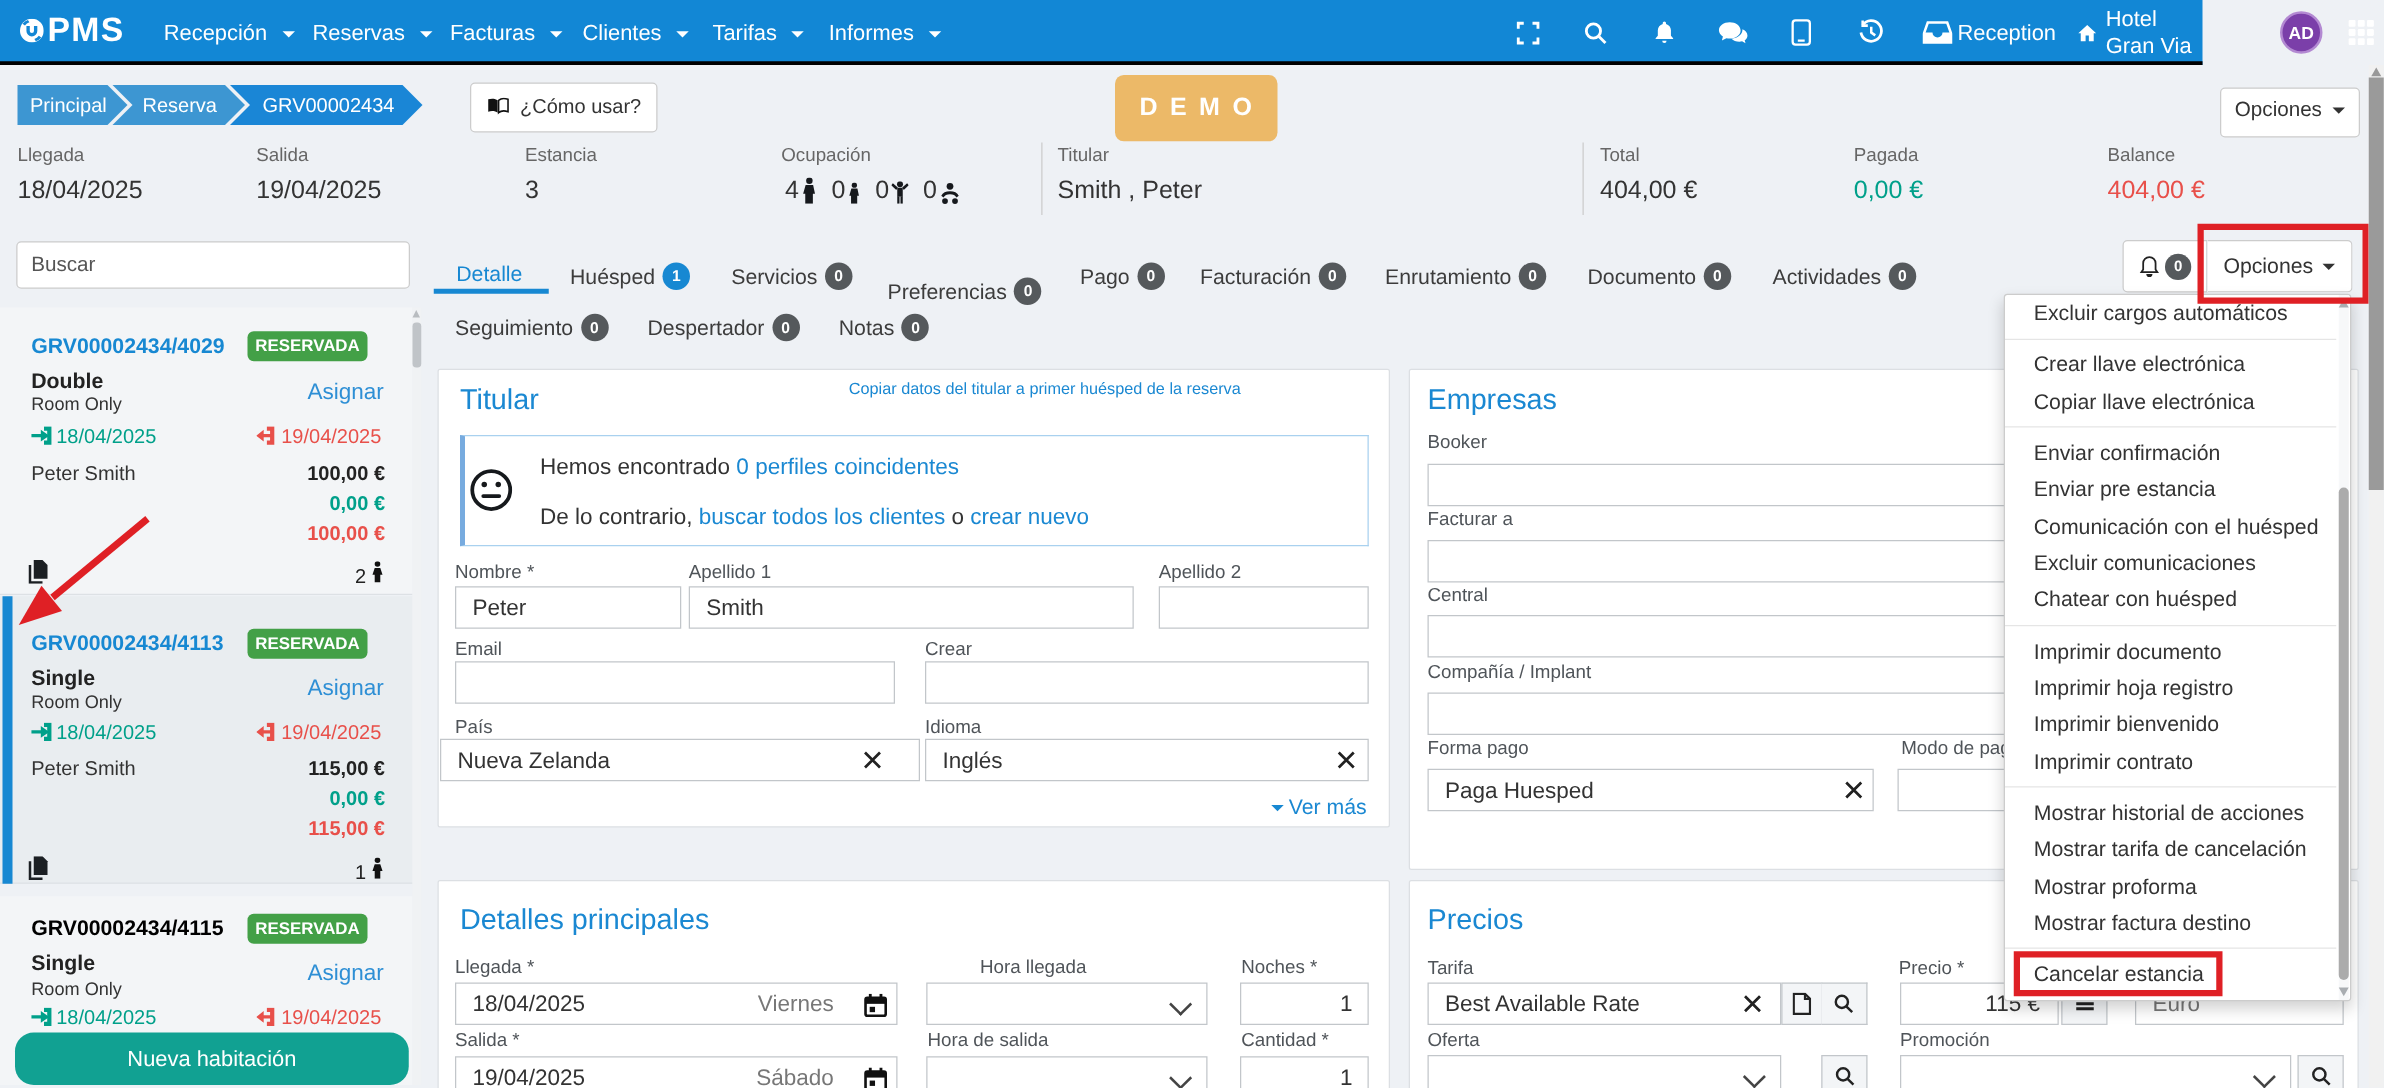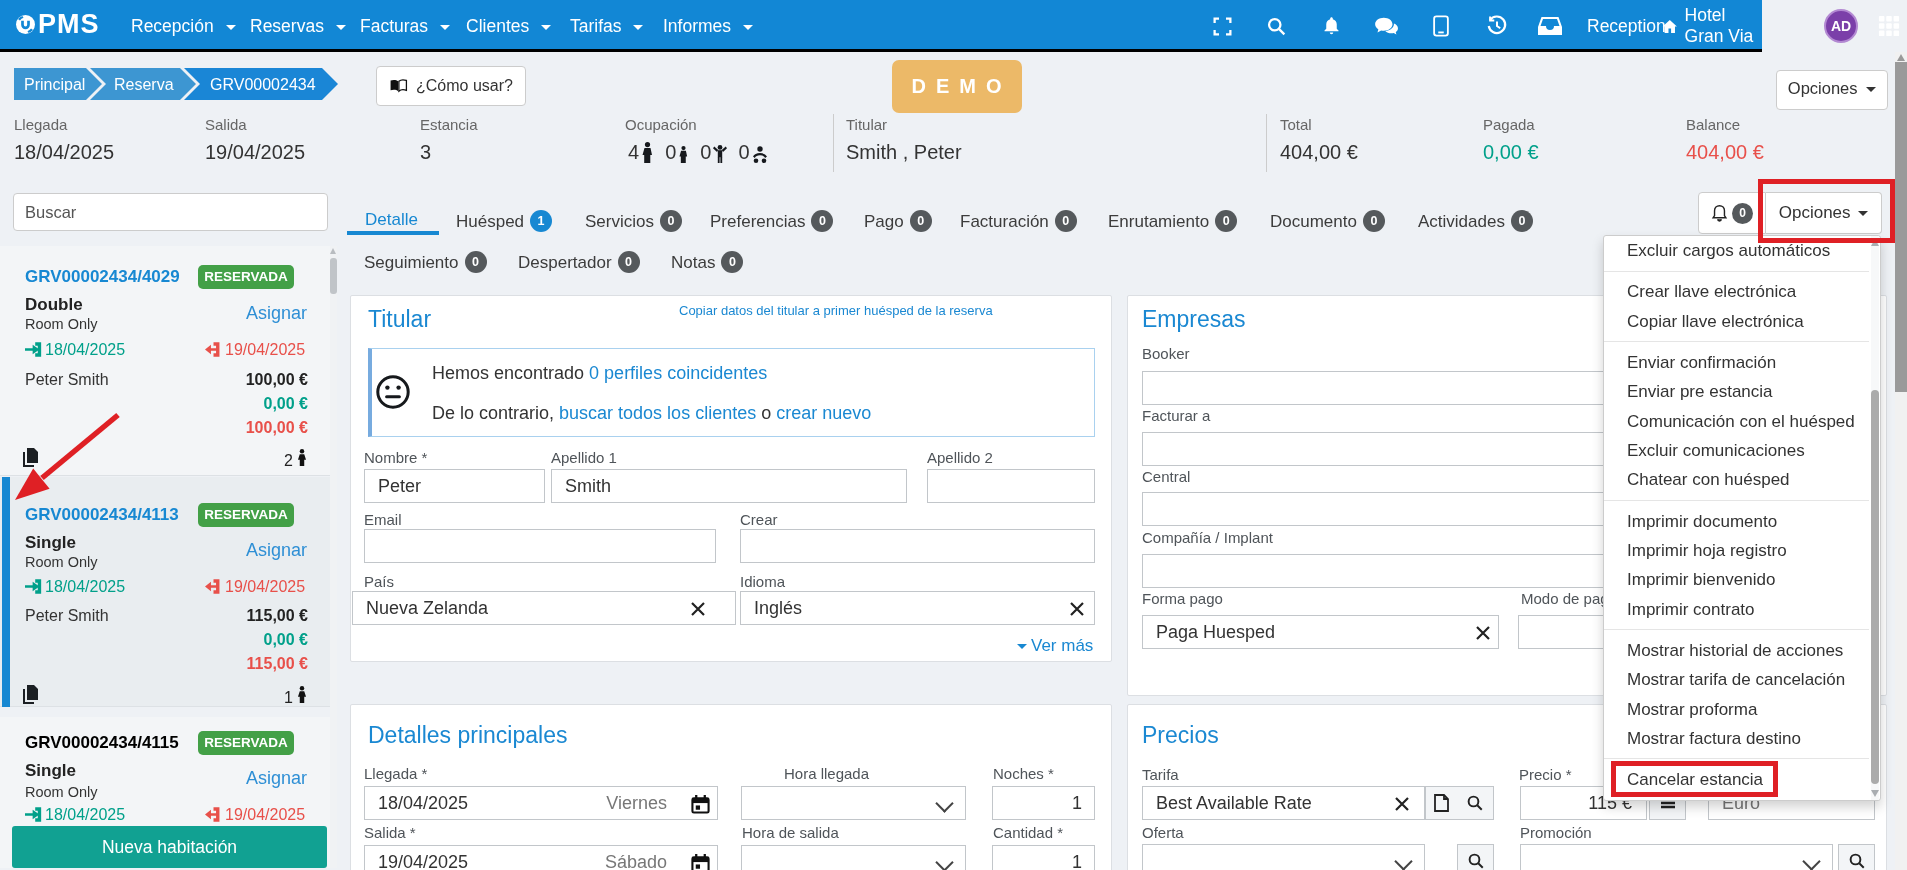--- a/index.html
+++ b/index.html
@@ -13,21 +13,21 @@
 .nicon { position:absolute; top:0; height:52px; display:flex; align-items:center; color:#fff; }
 #comousar { position:absolute; left:376px; top:66px; width:150px; height:40px; background:#fff; border:1px solid #ccc; border-radius:4px; font-size:16px; color:#333; text-align:center; line-height:38px; white-space:nowrap; }
 #demo { position:absolute; left:892px; top:60px; width:130px; height:53px; background:#ecb968; border-radius:7px; color:#fff; font-weight:bold; font-size:20px; letter-spacing:10px; text-align:center; line-height:53px; padding-left:9px; }
 #optTop { position:absolute; left:1776px; top:70px; width:112px; height:40px; background:#fff; border:1px solid #ccc; border-radius:4px; font-size:16.5px; color:#333; text-align:center; line-height:35px; }
 .hlabel { position:absolute; top:116px; font-size:15px; color:#666; }
 .hval { position:absolute; top:141px; font-size:20px; color:#333; }
 .vsep { position:absolute; top:114px; height:58px; width:1px; background:#ccc; }
 
 #buscar { position:absolute; left:13px; top:193px; width:315px; height:38px; background:#fff; border:1px solid #ccc; border-radius:4px; line-height:36px; padding-left:11px; color:#555; font-size:16.5px; }
 .badge-res { position:absolute; right:20px; top:13px; width:96px; height:24px; background:#43a047; border-radius:5px; color:#fff; font-weight:bold; font-size:13.5px; text-align:center; line-height:24px; }
-#newroom { position:absolute; left:12px; top:826px; width:315px; height:42px; background:#11a192; color:#fff; font-size:17.5px; text-align:center; line-height:42px; border-radius:3px; }
+#newroom { position:absolute; left:12px; top:826px; width:315px; height:42px; background:#11a192; color:#fff; font-size:17.5px; text-align:center; line-height:42px; border-radius:15px; }
 
 .tab { position:absolute; font-size:17px; color:#3c3c3c; }
 .tbadge { display:inline-block; min-width:22px; height:22px; border-radius:11px; background:#55595c; color:#fff; font-size:12.5px; font-weight:bold; text-align:center; line-height:22px; vertical-align:2px; margin-left:6px; }
 
 .panel { position:absolute; background:#fff; border:1px solid #dcdfe3; border-radius:2px; }
 .ptitle { position:absolute; font-size:23px; color:#1a88d2; }
 .flabel { position:absolute; font-size:15px; color:#4f5459; }
 .finput { position:absolute; background:#fff; border:1px solid #c2c6ca; height:34px; font-size:18px; color:#333; line-height:32px; padding-left:13px; white-space:nowrap; overflow:hidden; }
 .xicon { position:absolute; color:#222; font-size:19px; font-weight:bold; }
 .blue { color:#1a88d2; }
@@ -89,21 +89,21 @@
       <svg width="22" height="22" viewBox="0 0 24 24" fill="none" stroke="#fff" stroke-width="2.4">
         <path d="M4.5 5.5A9 9 0 1 1 3 12"></path>
         <path d="M4.5 1.5v4.5H9" stroke-width="2.2"></path>
         <path d="M12 7v5l3.5 2.5" stroke-width="2.2"></path>
       </svg>
     </div>
   <div class="nicon" style="left:1538px">
       <svg width="24" height="20" viewBox="0 0 24 20" fill="#fff">
         <path d="M3.5 1h17L24 11v8H0v-8zM5 3 2.5 10H8a4 4 0 0 0 8 0h5.5L19 3z"></path>
       </svg>
-      <span style="font-size:17.5px;margin-left:25px">Reception</span>
+      <span style="font-size:17.5px;margin-left:4px">Reception</span>
     </div>
   <div class="nicon" style="left:1662px">
       <svg width="23" height="21" viewBox="0 0 24 22" fill="#fff">
         <path d="M12 1 1 11h3v10h6v-7h4v7h6V11h3z"></path>
       </svg>
       <span style="font-size:17.5px;margin-left:7px">Hotel Gran Via</span>
     </div>
   <div class="nicon" style="left:1824px">
       <div style="width:34px;height:34px;border-radius:50%;background:#7b3fa9;border:2px solid #b389d2;color:#fff;font-size:14px;font-weight:bold;text-align:center;line-height:30px">AD</div>
     </div>
@@ -258,21 +258,21 @@
   <div class="abs" style="left:330px;top:248px;width:0;height:0;border-left:3.5px solid transparent;border-right:3.5px solid transparent;border-bottom:6px solid #b8bcc0"></div>
   <div class="abs" style="left:330px;top:258px;width:7px;height:36px;background:#c0c4c8;border-radius:3px"></div>
   <div id="newroom">Nueva habitación</div>
 </div>
 <div id="main">
 
   <div class="tab" style="left:365px;top:210px;color:#1788d2">Detalle</div>
   <div class="abs" style="left:347px;top:231px;width:92px;height:4px;background:#1788d2"></div>
   <div class="tab" style="left:456px;top:210px">Huésped<span class="tbadge" style="background:#1788d2">1</span></div>
   <div class="tab" style="left:585px;top:210px">Servicios<span class="tbadge">0</span></div>
-  <div class="tab" style="left:710px;top:210px">Preferencias<span class="tbadge">0</span></div>
+  <div class="tab" style="left:710px;top:222px">Preferencias<span class="tbadge">0</span></div>
   <div class="tab" style="left:864px;top:210px">Pago<span class="tbadge">0</span></div>
   <div class="tab" style="left:960px;top:210px">Facturación<span class="tbadge">0</span></div>
   <div class="tab" style="left:1108px;top:210px">Enrutamiento<span class="tbadge">0</span></div>
   <div class="tab" style="left:1270px;top:210px">Documento<span class="tbadge">0</span></div>
   <div class="tab" style="left:1418px;top:210px">Actividades<span class="tbadge">0</span></div>
 
   <div class="tab" style="left:364px;top:251px">Seguimiento<span class="tbadge">0</span></div>
   <div class="tab" style="left:518px;top:251px">Despertador<span class="tbadge">0</span></div>
   <div class="tab" style="left:671px;top:251px">Notas<span class="tbadge">0</span></div>
 

